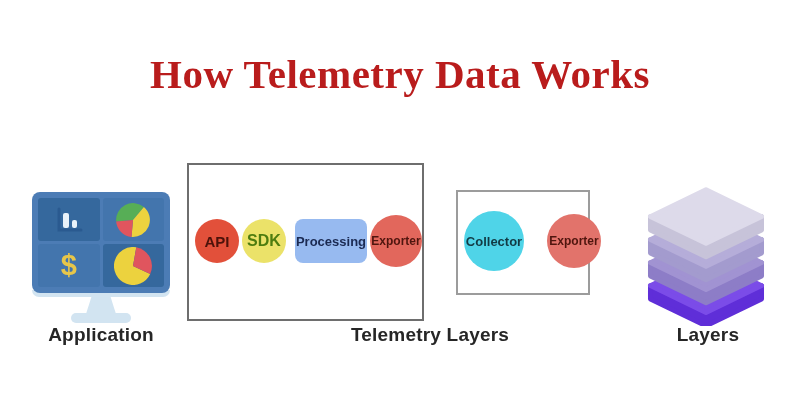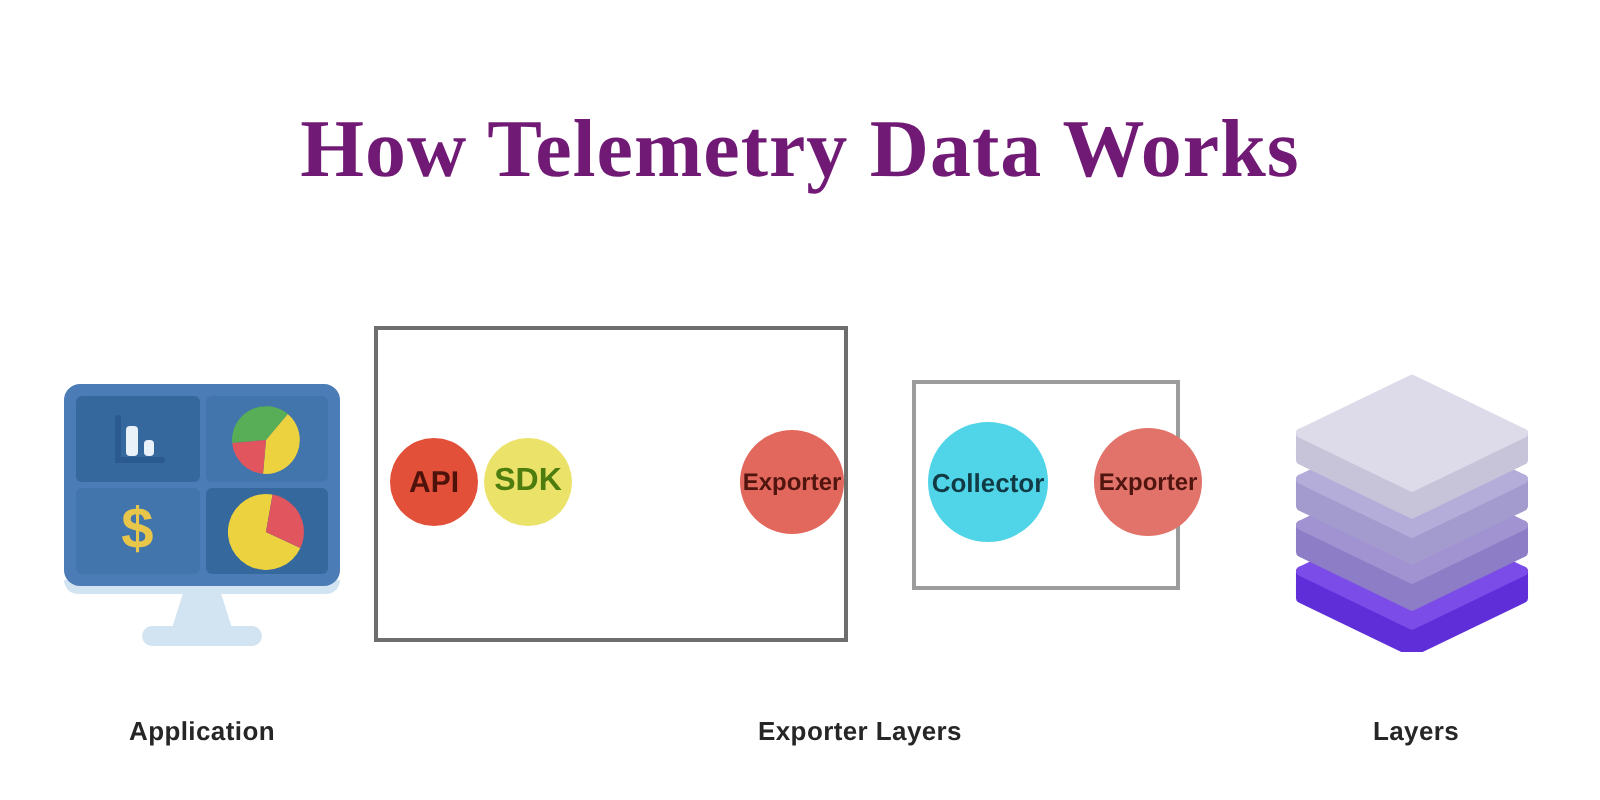--- a/index.html
+++ b/index.html
@@ -4,21 +4,21 @@
 <style>
   html,body{margin:0;padding:0;background:#fff;}
   .canvas{position:relative;width:800px;height:400px;overflow:hidden;
           font-family:"Liberation Sans",sans-serif;}
 
   .title{position:absolute;top:50px;left:0;right:0;margin:0;text-align:center;
          font-family:"Liberation Serif",serif;font-size:41px;font-weight:700;
          letter-spacing:.5px;}
 
   
-  .stage-label{position:absolute;top:358px;font-size:13px;font-weight:700;
+  .stage-label{position:absolute;top:324px;font-size:19px;font-weight:700;
                text-align:center;letter-spacing:.2px;}
   .lbl-app{left:31px;width:140px;}
   .lbl-layers{left:330px;width:200px;}
   .lbl-backend{left:643px;width:130px;}
 
   
   .layer-box{position:absolute;background:#fff;border-style:solid;box-sizing:border-box;}
   .box1{left:187px;top:163px;width:237px;height:158px;border-width:2px;}
   .box2{left:456px;top:190px;width:134px;height:105px;border-width:2px;}
 
@@ -48,21 +48,21 @@
   .monitor-base{position:absolute;left:71px;top:313px;width:60px;height:10px;border-radius:5px;}
 
   
   .backend-svg{position:absolute;left:636px;top:182px;width:140px;height:144px;}
 </style>
 </head>
 <body>
 
 <div class="canvas" style="background-color: rgb(255, 255, 255);">
 
-  <h1 class="title" style="color: #701a75;">How Telemetry Data Works</h1>
+  <h1 class="title" style="color: #b91c1c;">How Telemetry Data Works</h1>
 
   <div class="monitor-frame" style="background-color: rgb(76, 124, 181);">
     <div class="screen-grid">
       <div class="quad" style="background-color: rgb(53, 104, 157);">
         <svg width="36" height="34" viewBox="0 0 36 34">
           <path d="M8 6 V27 H30" fill="none" stroke-width="3" stroke-linecap="round" style="stroke: rgb(42, 90, 144);"></path>
           <rect x="12" y="10" width="6" height="15" rx="2" style="fill: rgb(233, 242, 249);"></rect>
           <rect x="21" y="17" width="5" height="8" rx="2" style="fill: rgb(233, 242, 249);"></rect>
         </svg>
       </div>
@@ -84,20 +84,21 @@
       </div>
     </div>
   </div>
   <div class="monitor-chin" style="background-color: rgb(210, 228, 241);"></div>
   <div class="monitor-neck" style="background-color: rgb(210, 228, 241);"></div>
   <div class="monitor-base" style="background-color: rgb(210, 228, 241);"></div>
 
   <div class="layer-box box1" style="border-color: rgb(110, 110, 110); padding-left: 38px;">
     <div class="shape circle n-api" style="background-color: rgb(226, 80, 58); color: rgb(77, 18, 10);">API</div>
     <div class="shape circle n-sdk" style="background-color: rgb(235, 226, 105); color: #4d7c0f;">SDK</div>
+    <div class="shape pill n-proc" style="background-color: rgb(151, 186, 240); color: rgb(27, 42, 82);">Processing</div>
     <div class="shape circle n-exp1" style="background-color: rgb(226, 103, 92); color: rgb(79, 21, 14);">Exporter</div>
   </div>
 
   <div class="layer-box box2" style="border-color: rgb(156, 156, 156);">
     <div class="shape circle n-coll" style="background-color: rgb(79, 212, 232); color: rgb(18, 58, 68);">Collector</div>
     <div class="shape circle n-exp2" style="background-color: rgb(226, 115, 107); color: rgb(79, 21, 14);">Exporter</div>
   </div>
 
   <svg class="backend-svg" viewBox="0 0 146 150">
     <g stroke-width="5" stroke-linejoin="round">
@@ -112,16 +113,16 @@
       <path d="M15 60 L73 88 L131 60 L131 74 L73 102 L15 74 Z" style="fill: rgb(163, 155, 206); stroke: rgb(163, 155, 206);"></path>
       <path d="M73 32 L131 60 L73 88 L15 60 Z" style="fill: rgb(181, 173, 217); stroke: rgb(181, 173, 217);"></path>
     </g>
     <g stroke-width="5" stroke-linejoin="round">
       <path d="M15 36 L73 64 L131 36 L131 50 L73 78 L15 50 Z" style="fill: rgb(199, 195, 217); stroke: rgb(199, 195, 217);"></path>
       <path d="M73 8 L131 36 L73 64 L15 36 Z" style="fill: rgb(221, 218, 234); stroke: rgb(221, 218, 234);"></path>
     </g>
   </svg>
 
   <div class="stage-label lbl-app" style="color: rgb(38, 38, 38);">Application</div>
-  <div class="stage-label lbl-layers" style="color: rgb(38, 38, 38);">Exporter Layers</div>
+  <div class="stage-label lbl-layers" style="color: rgb(38, 38, 38);">Telemetry Layers</div>
   <div class="stage-label lbl-backend" style="color: rgb(38, 38, 38);">Layers</div>
 
 </div>
 
 </body></html>

